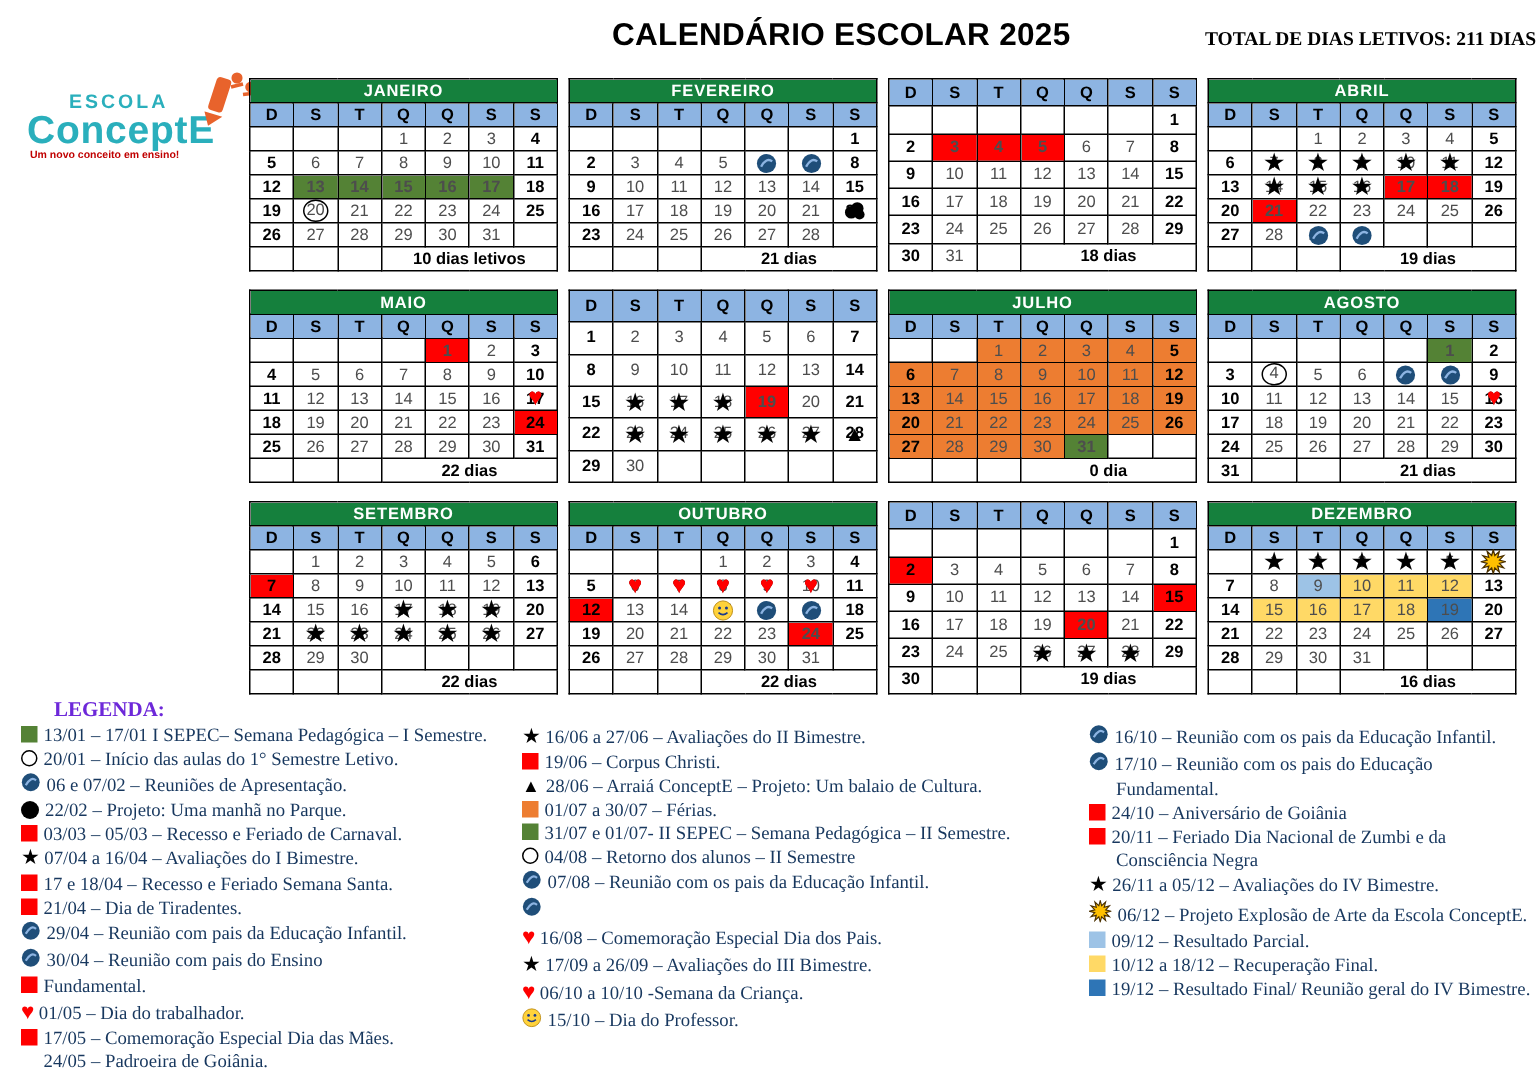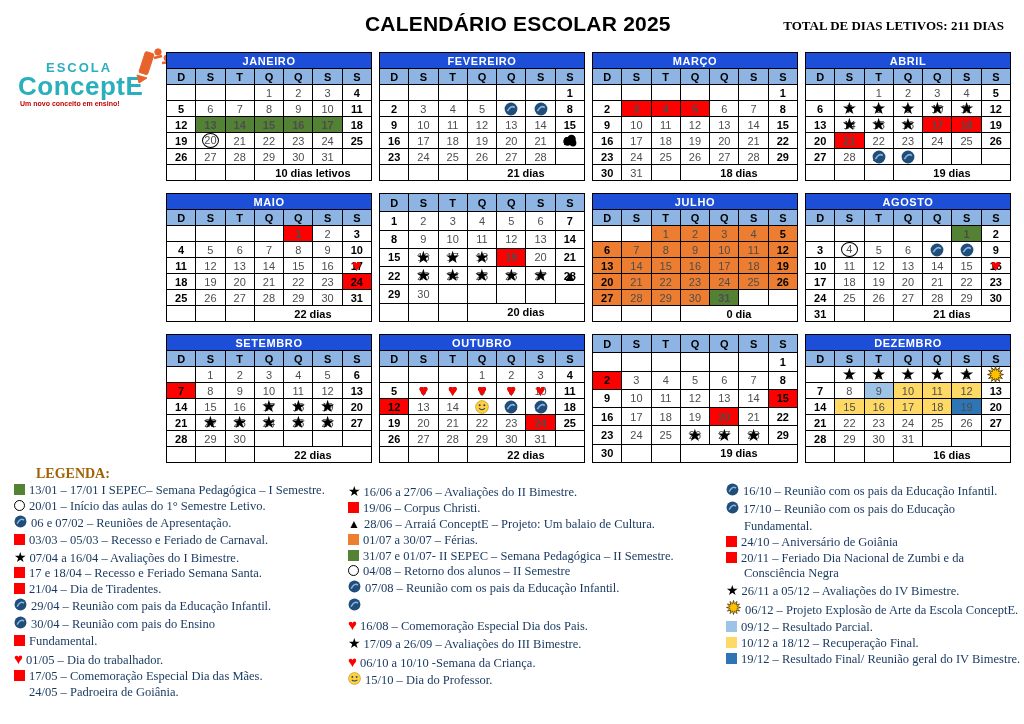--- a/index.html
+++ b/index.html
@@ -1,59 +1,59 @@
 <!DOCTYPE html>
 <html><head>
 <meta charset="utf-8">
 <style>
   html,body{margin:0;padding:0;}
   body{width:1024px;height:724px;background:#fff;position:relative;overflow:hidden;
        font-family:"Liberation Sans",sans-serif;}
 
   
-  .page-title{position:absolute;left:365px;top:12px;font-size:21px;font-weight:bold;
+  .page-title{position:absolute;left:408px;top:12px;font-size:21px;font-weight:bold;
               color:#000;letter-spacing:.2px;font-family:"Liberation Sans",sans-serif;}
-  .total-dias{position:absolute;right:20px;top:18px;font-family:"Liberation Serif",serif;
+  .total-dias{position:absolute;right:0;top:18px;font-family:"Liberation Serif",serif;
               font-weight:bold;font-size:13px;color:#000;}
 
   
   .logo{position:absolute;left:18px;top:60px;width:150px;}
   .logo-escola{color:#2AAFBC;font-weight:bold;font-size:13px;letter-spacing:2px;margin-left:28px;}
   .logo-concepte{color:#2AAFBC;font-weight:bold;font-size:26px;line-height:22px;letter-spacing:.5px;}
   .logo-tag{color:#C00000;font-weight:bold;font-size:7px;margin-top:3px;margin-left:2px;}
   .logo-doodle{position:absolute;right:-6px;top:-14px;}
 
   
   #months{position:absolute;left:166px;top:52px;display:grid;
           grid-template-columns:repeat(4,206px);column-gap:7px;row-gap:12px;}
   table.month{border-collapse:collapse;table-layout:fixed;width:206px;}
   table.month td{border:1px solid #000;text-align:center;font-size:11px;height:15px;
                  padding:0;color:#4d4d4d;position:relative;overflow:visible;}
-  td.mtitle{background:#1d4ed8;color:#fff !important;font-weight:bold;font-size:13px;
+  td.mtitle{background:#15803d;color:#fff !important;font-weight:bold;font-size:13px;
             height:17px;letter-spacing:.6px;margin-left:48px;}
   td.dow{background:#8DB4E2;color:#000 !important;font-weight:bold;font-size:11px;height:13px;}
   tr.wk td:first-child, tr.wk td:last-child{font-weight:bold;color:#000;}
   td.mfoot{font-weight:bold;font-size:11.5px;color:#000;}
   td.bg-green{background:#548235;color:#15240e;font-weight:bold;}
   td.bg-red{background:#FF0000;color:#8b1414;font-weight:bold;}
   td.bg-orange{background:#ED7D31;color:#3a3a3a;}
   td.bg-yellow{background:#FFD966;color:#4d4d4d;}
   td.bg-lblue{background:#9DC3E6;color:#4d4d4d;}
   td.bg-dblue{background:#2E75B6;color:#1a1a1a;}
   .ring-num{display:inline-block;border:1.4px solid #000;border-radius:50%;
             min-width:13px;height:13px;line-height:12px;padding:0 1px;}
   .ov{position:absolute;left:0;top:0;right:0;bottom:0;display:flex;
       align-items:center;justify-content:center;pointer-events:none;}
   .ic-star{font-size:17px;color:#000;line-height:1;}
   .ic-tri{font-size:14px;color:#000;line-height:1;}
   .ic-heart{font-size:16px;color:#FF0000;line-height:1;text-shadow:0 0 .4px #7a0000;}
 
   
   .legend-title{position:absolute;left:36px;top:466px;font-family:"Liberation Serif",serif;
-                font-weight:bold;font-size:14px;color:#a16207;}
+                font-weight:bold;font-size:14px;color:#6d28d9;}
   .lg-col{position:absolute;font-family:"Liberation Serif",serif;font-weight:normal;
           color:#17375E;font-size:12.5px;line-height:1.27;}
   #lg-col1{left:14px;top:483px;width:330px;}
   #lg-col2{left:348px;top:483px;width:392px;}
   #lg-col3{left:726px;top:483px;width:300px;}
   .lg-item{padding-left:18px;text-indent:-18px;}
   .lg-ic{display:inline-block;text-indent:0;margin-right:4px;vertical-align:-1px;}
   .lg-sq{width:11px;height:11px;}
   .lg-ring{width:9px;height:9px;border:1.6px solid #000;border-radius:50%;background:#fff;}
   .lg-dot{width:12px;height:12px;border-radius:50%;background:#000;vertical-align:-2px;}
@@ -232,23 +232,20 @@
           <td></td>
           <td></td>
           <td></td>
           <td class="mfoot" colspan="4">21 dias</td>
         </tr>
       </tbody>
     </table>
     <table class="month">
       <tbody>
         <tr>
-          <td class="mtitle" colspan="7">MARÇO</td>
-        </tr>
-        <tr>
           <td class="dow">D</td>
           <td class="dow">S</td>
           <td class="dow">T</td>
           <td class="dow">Q</td>
           <td class="dow">Q</td>
           <td class="dow">S</td>
           <td class="dow">S</td>
         </tr>
         <tr class="wk">
           <td></td>
@@ -495,26 +492,20 @@
           <td>28<span class="ov ic-tri">▲</span></td>
         </tr>
         <tr class="wk">
           <td>29</td>
           <td>30</td>
           <td></td>
           <td></td>
           <td></td>
           <td></td>
           <td></td>
-        </tr>
-        <tr class="wk">
-          <td></td>
-          <td></td>
-          <td></td>
-          <td class="mfoot" colspan="4">20 dias</td>
         </tr>
       </tbody>
     </table>
     <table class="month">
       <tbody>
         <tr>
           <td class="mtitle" colspan="7">JULHO</td>
         </tr>
         <tr>
           <td class="dow">D</td>
@@ -944,20 +935,21 @@
   </div>
 
 <div class="legend-title">LEGENDA:</div>
 <div class="lg-col" id="lg-col1">
     <div class="lg-item"><span class="lg-ic lg-sq" style="background:#548235"></span><span>13/01 – 17/01 I SEPEC– Semana Pedagógica – I Semestre.</span></div>
     <div class="lg-item"><span class="lg-ic lg-ring"></span><span>20/01 – Início das aulas do 1° Semestre Letivo.</span></div>
     <div class="lg-item"><span class="lg-ic"><svg width="13" height="13" viewBox="0 0 14 14">
           <circle cx="7" cy="7" r="6.4" fill="#1F4E79"></circle>
           <path d="M3.4 9.2 Q7 2.6 10.8 5.6" stroke="#8DB4E2" stroke-width="1.6" fill="none"></path>
         </svg></span><span>06 e 07/02 – Reuniões de Apresentação.</span></div>
+    <div class="lg-item"><span class="lg-ic lg-dot"></span><span>22/02 – Projeto: Uma manhã no Parque.</span></div>
     <div class="lg-item"><span class="lg-ic lg-sq" style="background:#FF0000"></span><span>03/03 – 05/03 – Recesso e Feriado de Carnaval.</span></div>
     <div class="lg-item"><span class="lg-star">★</span><span>07/04 a 16/04 – Avaliações do I Bimestre.</span></div>
     <div class="lg-item"><span class="lg-ic lg-sq" style="background:#FF0000"></span><span>17 e 18/04 – Recesso e Feriado Semana Santa.</span></div>
     <div class="lg-item"><span class="lg-ic lg-sq" style="background:#FF0000"></span><span>21/04 – Dia de Tiradentes.</span></div>
     <div class="lg-item"><span class="lg-ic"><svg width="13" height="13" viewBox="0 0 14 14">
           <circle cx="7" cy="7" r="6.4" fill="#1F4E79"></circle>
           <path d="M3.4 9.2 Q7 2.6 10.8 5.6" stroke="#8DB4E2" stroke-width="1.6" fill="none"></path>
         </svg></span><span>29/04 – Reunião com pais da Educação Infantil.</span></div>
     <div class="lg-item"><span class="lg-ic"><svg width="13" height="13" viewBox="0 0 14 14">
           <circle cx="7" cy="7" r="6.4" fill="#1F4E79"></circle>

